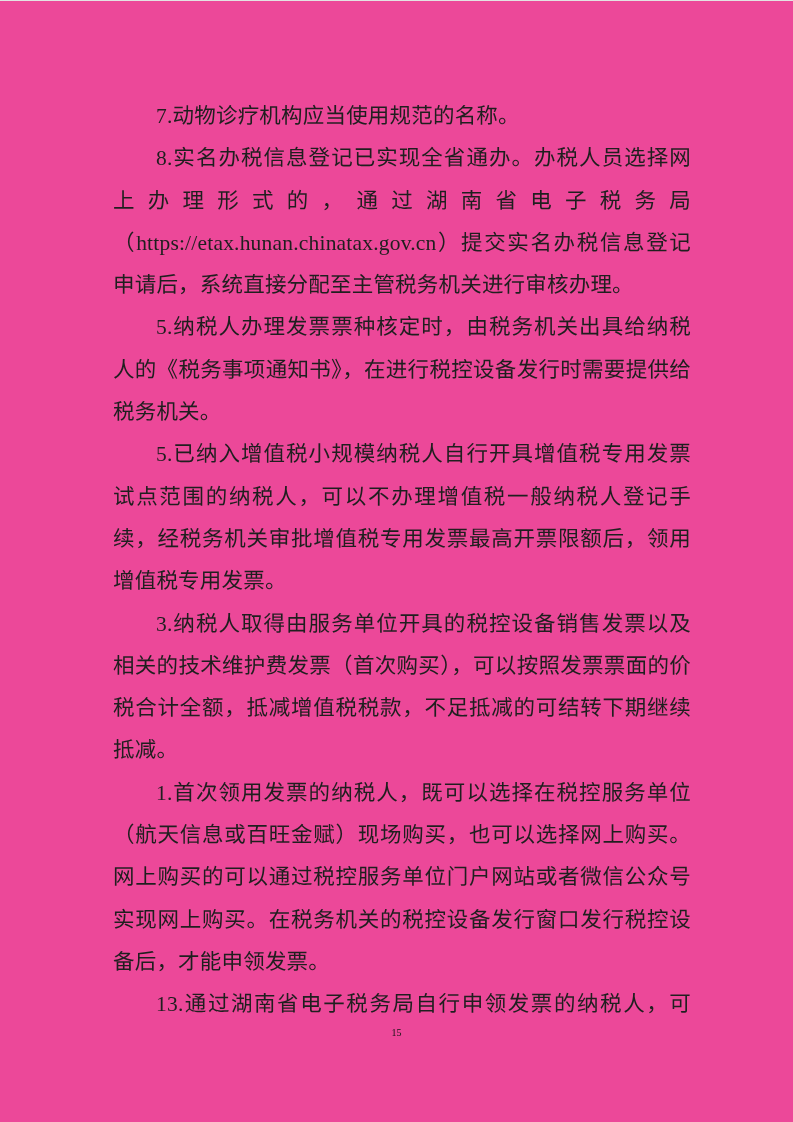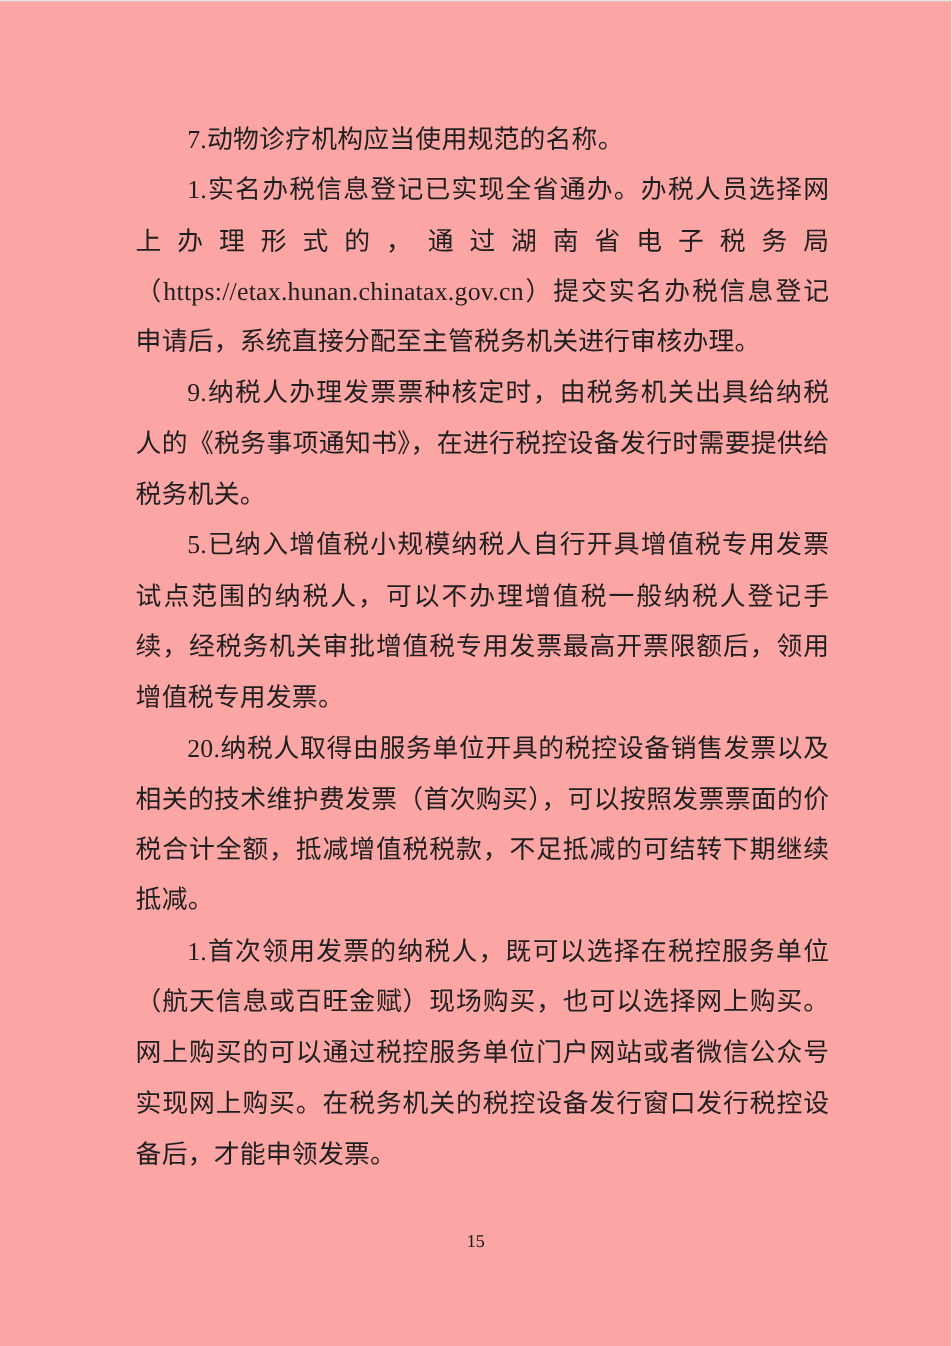--- a/index.html
+++ b/index.html
@@ -4,21 +4,21 @@
 <style>
   html, body {
     margin: 0;
     padding: 0;
     background: #ffffff;
   }
   .page {
     position: relative;
     width: 793px;
     height: 1122px;
-    background: #fca5a5;
+    background: #ec4899;
     overflow: hidden;
     border-top: 1px solid #e3e3e3;
     font-family: "Liberation Serif", "DejaVu Serif", serif;
   }
   .text-block {
     position: absolute;
     left: 113px;
     top: 94px;
     width: 578px;
     font-size: 21.5px;
@@ -37,31 +37,32 @@
   
   .text-block p.continues {
     text-align-last: justify;
   }
   .page-number {
     position: absolute;
     top: 1026px;
     left: 0;
     width: 100%;
     text-align: center;
-    font-size: 15px;
+    font-size: 10px;
     color: #141414;
     font-family: "Liberation Serif", "DejaVu Serif", serif;
   }
 </style>
 </head>
 <body>
 
 <div class="page">
   <div class="text-block">
     <p>7.动物诊疗机构应当使用规范的名称。</p>
-    <p>1.实名办税信息登记已实现全省通办。办税人员选择网上办理形式的，通过湖南省电子税务局（https://etax.hunan.chinatax.gov.cn）提交实名办税信息登记申请后，系统直接分配至主管税务机关进行审核办理。</p>
-    <p>9.纳税人办理发票票种核定时，由税务机关出具给纳税人的《税务事项通知书》，在进行税控设备发行时需要提供给税务机关。</p>
+    <p>8.实名办税信息登记已实现全省通办。办税人员选择网上办理形式的，通过湖南省电子税务局（https://etax.hunan.chinatax.gov.cn）提交实名办税信息登记申请后，系统直接分配至主管税务机关进行审核办理。</p>
+    <p>5.纳税人办理发票票种核定时，由税务机关出具给纳税人的《税务事项通知书》，在进行税控设备发行时需要提供给税务机关。</p>
     <p>5.已纳入增值税小规模纳税人自行开具增值税专用发票试点范围的纳税人，可以不办理增值税一般纳税人登记手续，经税务机关审批增值税专用发票最高开票限额后，领用增值税专用发票。</p>
-    <p>20.纳税人取得由服务单位开具的税控设备销售发票以及相关的技术维护费发票（首次购买），可以按照发票票面的价税合计全额，抵减增值税税款，不足抵减的可结转下期继续抵减。</p>
+    <p>3.纳税人取得由服务单位开具的税控设备销售发票以及相关的技术维护费发票（首次购买），可以按照发票票面的价税合计全额，抵减增值税税款，不足抵减的可结转下期继续抵减。</p>
     <p>1.首次领用发票的纳税人，既可以选择在税控服务单位（航天信息或百旺金赋）现场购买，也可以选择网上购买。网上购买的可以通过税控服务单位门户网站或者微信公众号实现网上购买。在税务机关的税控设备发行窗口发行税控设备后，才能申领发票。</p>
+    <p class="continues">13.通过湖南省电子税务局自行申领发票的纳税人，可</p>
   </div>
   <div class="page-number">15</div>
 </div>
 
 </body></html>

